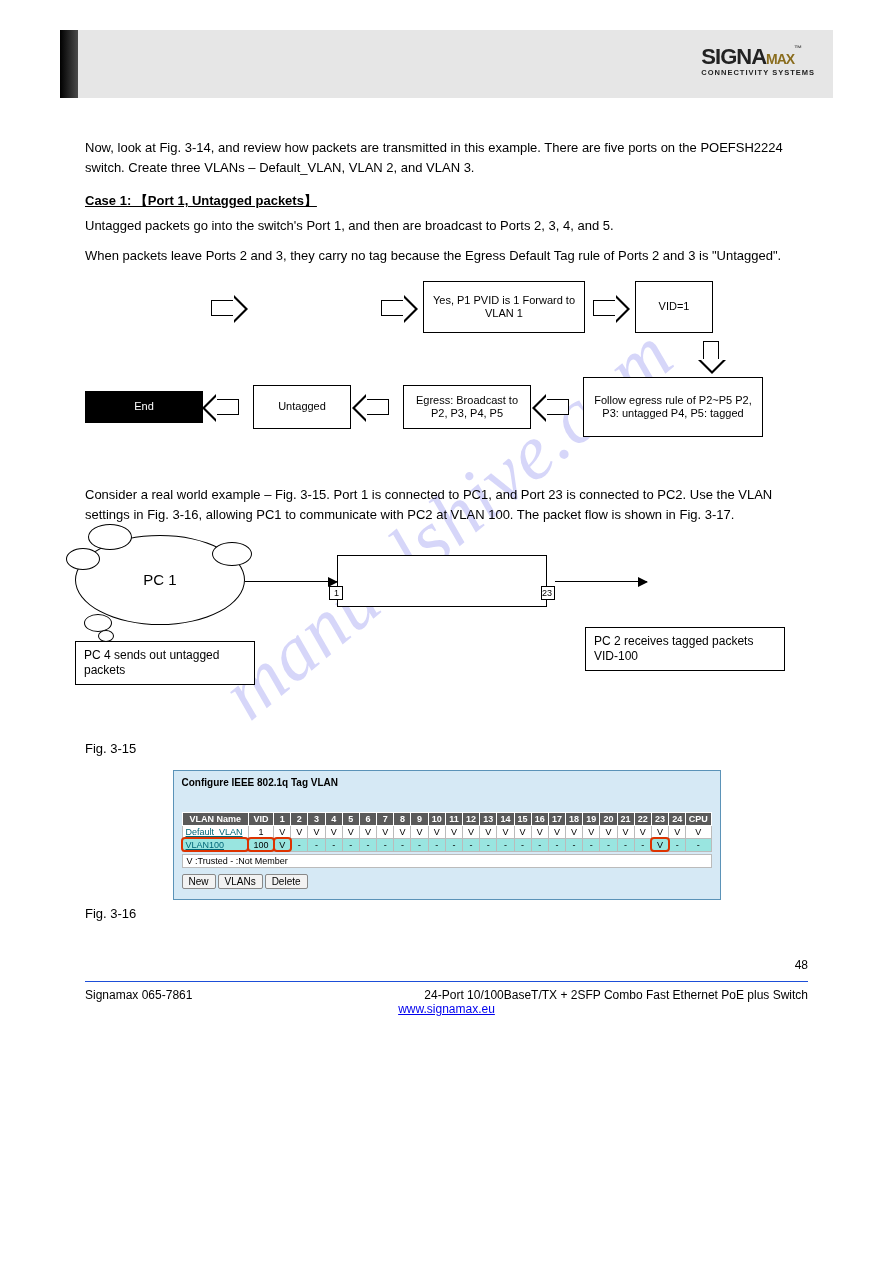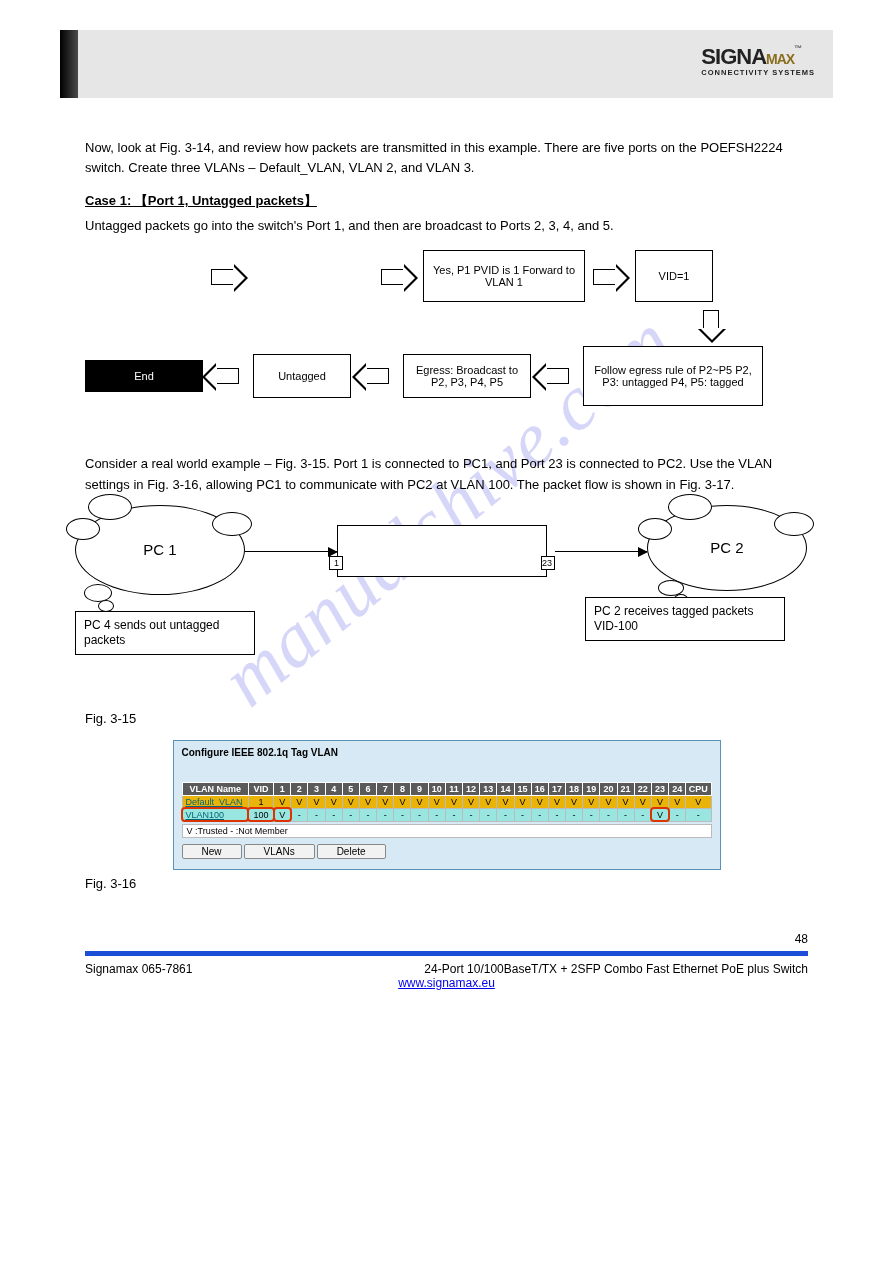--- a/index.html
+++ b/index.html
@@ -108,38 +108,38 @@
 
   
   .panel { margin-top:14px; background:#d6e9f5; border:1px solid #5b93b8; padding:6px 8px 10px 8px; font-size:10.5px; width:548px; margin-left:auto; margin-right:auto; }
   .panel-title { font-weight:bold; font-size:10px; margin-bottom:24px; }
   table.vlan { border-collapse:collapse; font-size:9px; width:100%; table-layout:fixed; }
   table.vlan th { background:#5a5a5a; color:#fff; border:1px solid #fff; padding:1px 0; font-weight:bold; text-align:center; }
   table.vlan th.name { width:58px; }
   table.vlan th.vid { width:22px; }
   table.vlan th.p { width:15px; }
   table.vlan th.cpu { width:22px; }
-  table.vlan td { border:1px solid #bbb; padding:1px 0; text-align:center; background:#eab308; }
+  table.vlan td { border:1px solid #bbb; padding:1px 0; text-align:center; background:#ffffff; }
   table.vlan tr.hl td { background:#99e5e0; }
   table.vlan td.name { text-align:left; padding-left:3px; text-decoration:underline; color:#067; }
   .redbox { outline:2px solid #d30; outline-offset:-1px; border-radius:3px; }
   .legend { font-size:9px; margin-top:2px; background:#fff; border:1px solid #bbb; padding:1px 4px; }
   .btnrow { margin-top:6px; }
-  .btn { display:inline-block; border:1px solid #888; background:#f2f2f2; padding:1px 19px; font-size:10px; border-radius:2px; margin-right:2px; }
+  .btn { display:inline-block; border:1px solid #888; background:#f2f2f2; padding:1px 6px; font-size:10px; border-radius:2px; margin-right:2px; }
 
   
   .wm {
     position:absolute; left:50%; top:50%;
     transform:translate(-50%,-50%) rotate(-40deg);
     font-size:78px; color:rgba(90,90,230,0.25);
     font-family: Georgia, serif; font-style:italic;
     letter-spacing:1px; white-space:nowrap; z-index:0; pointer-events:none;
   }
 
-  .footer { position:relative; margin:60px 85px 30px 85px; border-top:5px solid #1d4ed8; padding-top:6px; font-size:12px; }
+  .footer { position:relative; margin:60px 85px 30px 85px; border-top:1px solid #1d4ed8; padding-top:6px; font-size:12px; }
   .footer .pn { position:absolute; right:0; font-size:12px; }
   .footer .fl { float:left; }
   .footer .fr { float:right; }
   .url { color:#0000ee; text-decoration:underline; }
   .clearfix::after { content:''; display:block; clear:both; }
 </style>
 </head>
 <body>
 
 <div class="page">
@@ -150,20 +150,21 @@
       <span class="sub">CONNECTIVITY SYSTEMS</span>
     </div>
   </div>
 
   <div class="wm">manualshive.com</div>
 
   <div class="content">
     <p class="para">Now, look at Fig. 3-14, and review how packets are transmitted in this example. There are five ports on the POEFSH2224 switch. Create three VLANs – Default_VLAN, VLAN 2, and VLAN 3.</p>
     <p class="case-title underline">Case 1: 【Port 1, Untagged packets】</p>
     <p class="para">Untagged packets go into the switch's Port 1, and then are broadcast to Ports 2, 3, 4, and 5.</p>
+    <p class="para">When packets leave Ports 2 and 3, they carry no tag because the Egress Default Tag rule of Ports 2 and 3 is "Untagged".</p>
 
     <div class="flow">
       <div class="arrow-r" style="left:126px;top:23px;width:24px;"></div>
       <div class="arrow-r" style="left:296px;top:23px;width:24px;"></div>
       <div class="fbox" style="left:338px;top:4px;width:162px;height:52px;">Yes, P1 PVID is 1 Forward to VLAN 1</div>
       <div class="arrow-r" style="left:508px;top:23px;width:24px;"></div>
       <div class="fbox" style="left:550px;top:4px;width:78px;height:52px;">VID=1</div>
 
       <div class="arrow-d" style="left:618px;top:64px;height:20px;"></div>
 
@@ -188,28 +189,20 @@
         <div class="bump" style="width:16px;height:12px;left:22px;bottom:-18px;"></div>
       </div>
       <div class="thin-arrow" style="left:160px;top:46px;width:92px;"></div>
       <div class="device" style="left:252px;top:20px;width:210px;height:52px;">
         <div class="port" style="left:-9px;top:30px;"></div>
         <div style="position:absolute;left:-4px;top:32px;font-size:9px;">1</div>
         <div class="port" style="right:-9px;top:30px;"></div>
         <div style="position:absolute;right:-6px;top:32px;font-size:9px;">23</div>
       </div>
       <div class="thin-arrow" style="left:470px;top:46px;width:92px;"></div>
-      <div class="cloud" style="left:562px;top:0;width:160px;height:86px;">
-        <span>PC 2</span>
-        <div class="bump" style="width:34px;height:22px;left:-10px;top:12px;"></div>
-        <div class="bump" style="width:44px;height:26px;left:20px;top:-12px;"></div>
-        <div class="bump" style="width:40px;height:24px;right:-8px;top:6px;"></div>
-        <div class="bump" style="width:26px;height:16px;left:10px;bottom:-6px;"></div>
-        <div class="bump" style="width:14px;height:10px;left:26px;bottom:-14px;"></div>
-      </div>
       <div class="textbox" style="left:-10px;top:106px;width:180px;">PC 4 sends out untagged packets</div>
       <div class="textbox" style="left:500px;top:92px;width:200px;">PC 2 receives tagged packets VID-100</div>
     </div>
 
     <p class="fig-caption">Fig. 3-15</p>
 
     <div class="panel">
       <div class="panel-title">Configure IEEE 802.1q Tag VLAN</div>
       <table class="vlan">
         <thead>

